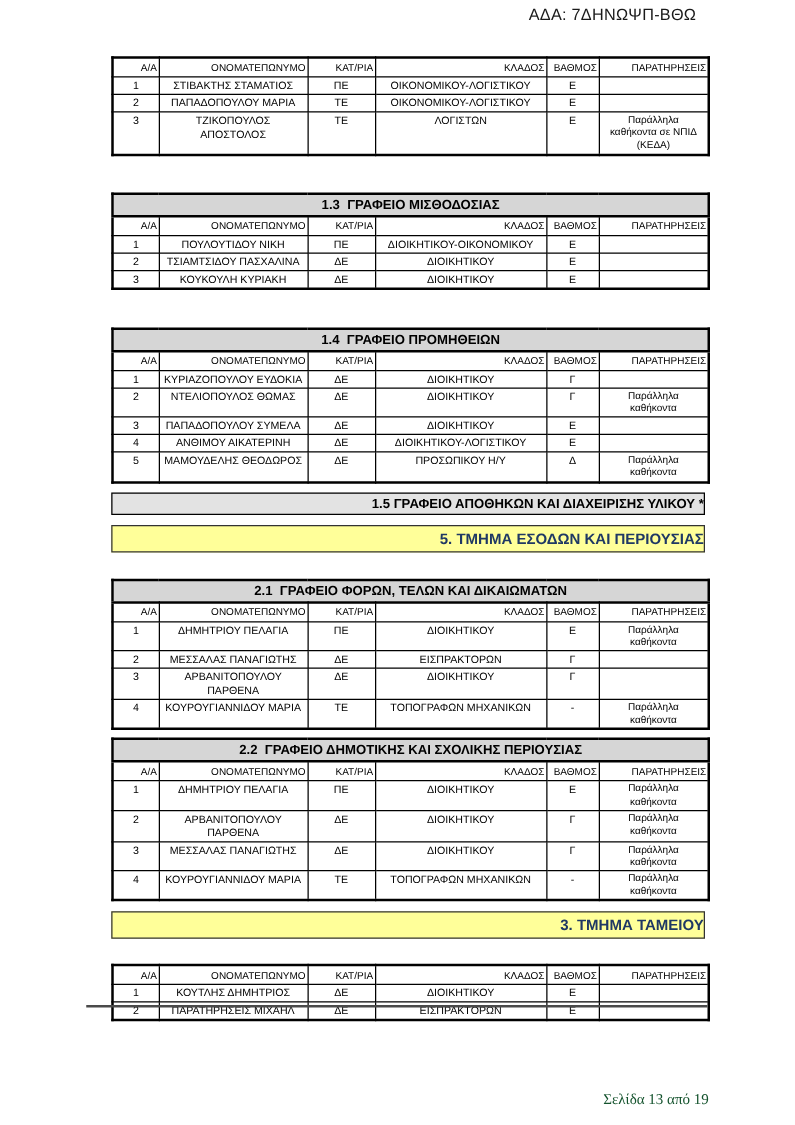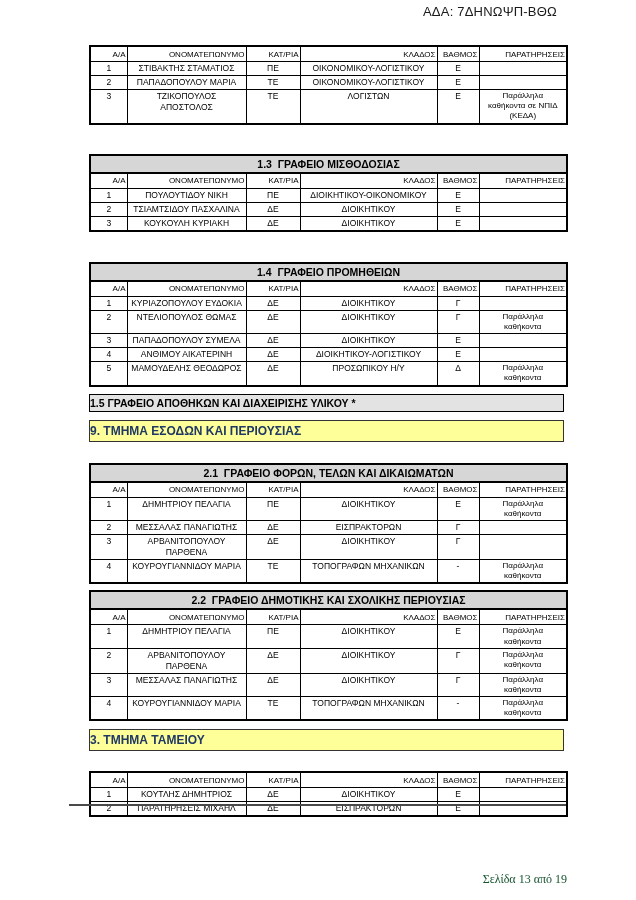--- a/index.html
+++ b/index.html
@@ -31,21 +31,21 @@
   tr.head-row th{
     font-weight:normal;font-size:8px;text-align:right;height:12px;
     padding:1px 1px;background:#fff;vertical-align:middle;
   }
   td.cell{
     font-size:8.5px;text-align:center;vertical-align:top;
     padding:1px 2px;height:11px;line-height:1.28;
   }
   td.remark{font-size:8px;padding:1px 6px;}
   .banner{
-    width:475px;border:1px solid #000;text-align:left;font-weight:bold;
+    width:475px;border:1px solid #000;text-align:right;font-weight:bold;
     box-sizing:border-box;
   }
   .banner-gray{background:var(--gray-banner-bg);font-size:10.5px;padding:2px 0;}
   .banner-yellow{
     background:var(--yellow-bg);color:var(--navy);font-size:12px;padding:3px 0;
     border:1px solid #333;
   }
   .mb29{margin-bottom:29px}.mb30{margin-bottom:30px}.mb7{margin-bottom:7px}
   .mb8{margin-bottom:8px}.mb21{margin-bottom:21px}.mb6{margin-bottom:6px}
   .mb20{margin-bottom:20px}
@@ -219,21 +219,21 @@
             <td class="cell">ΔΕ</td>
             <td class="cell">ΠΡΟΣΩΠΙΚΟΥ Η/Υ</td>
             <td class="cell">Δ</td>
             <td class="cell remark">Παράλληλα καθήκοντα</td>
           </tr>
         </tbody>
       </table>
     </div>
 
   <div class="banner banner-gray mb8">1.5  ΓΡΑΦΕΙΟ ΑΠΟΘΗΚΩΝ ΚΑΙ ΔΙΑΧΕΙΡΙΣΗΣ ΥΛΙΚΟΥ *</div>
-  <div class="banner banner-yellow mb21">9. ΤΜΗΜΑ ΕΣΟΔΩΝ ΚΑΙ ΠΕΡΙΟΥΣΙΑΣ</div>
+  <div class="banner banner-yellow mb21">5. ΤΜΗΜΑ ΕΣΟΔΩΝ ΚΑΙ ΠΕΡΙΟΥΣΙΑΣ</div>
 
   <div class="tbl mb6">
       <table class="doc">
         <colgroup>
           <col style="width: 37px;">
           <col style="width: 119px;">
           <col style="width: 54px;">
           <col style="width: 137px;">
           <col style="width: 42px;">
           <col style="width: 88px;">

